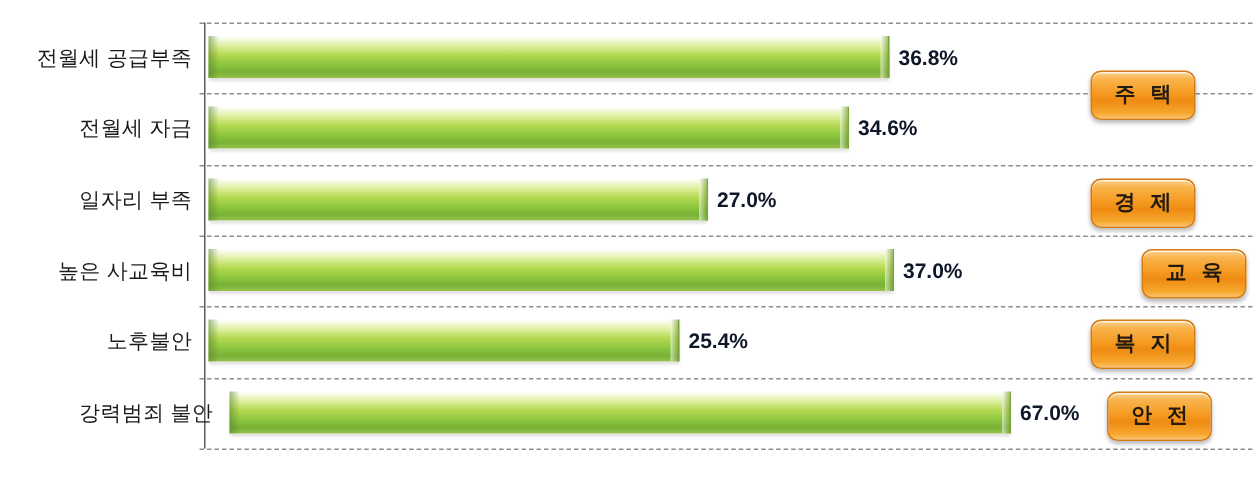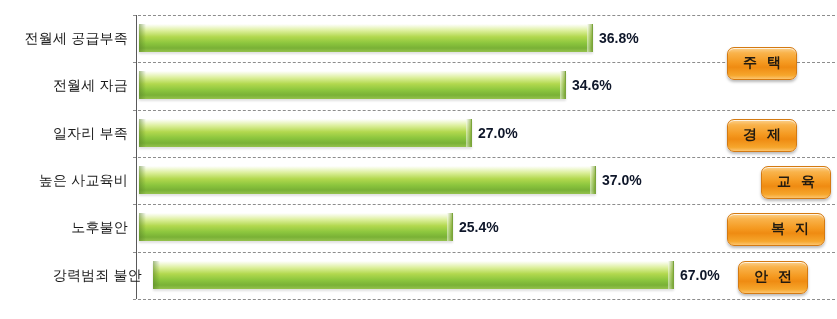--- a/index.html
+++ b/index.html
@@ -209,17 +209,17 @@
       <div class="cat-label">강력범죄 불안</div>
       <div class="bar-wrap" style="width: 521px;">
         <div class="bar"></div>
       </div>
       <div class="bar-value" style="left: 666px;">67.0%</div>
     </div>
 
     <div class="badge" style="left:727px; top:47px;">주 택</div>
     <div class="badge" style="left:727px; top:119px;">경 제</div>
     <div class="badge" style="left:761px; top:166px;">교 육</div>
-    <div class="badge" style="left:727px; top:213px;padding-left:28px;">복 지</div>
+    <div class="badge" style="left:727px; top:213px;">복 지</div>
     <div class="badge" style="left:738px; top:261px;">안 전</div>
 
   </div>
 </div>
 
 </body></html>

